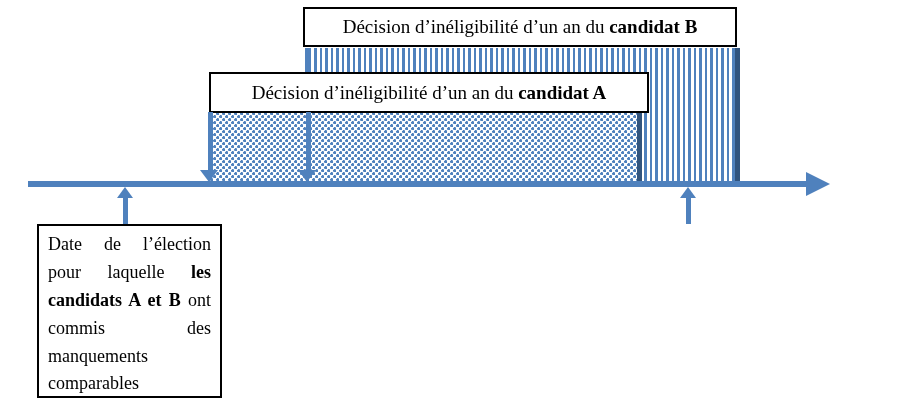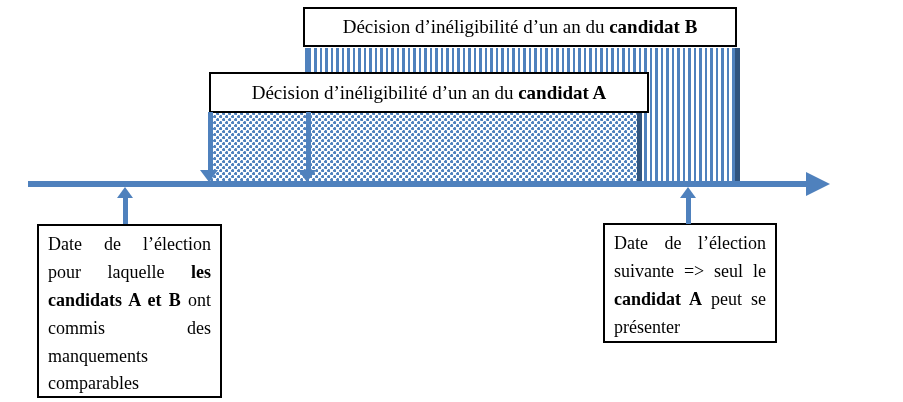--- a/index.html
+++ b/index.html
@@ -100,17 +100,14 @@
   <div id="timeline-head" class="abs"></div>
 
   <div id="arrow-e1-head" class="abs head-up"></div>
   <div id="arrow-e1-stem" class="abs stem"></div>
   <div id="arrow-e2-head" class="abs head-up"></div>
   <div id="arrow-e2-stem" class="abs stem"></div>
 
   <div id="note-left" class="abs note-box">
     <span><span>Date de l’élection pour laquelle </span><b>les candidats A et B</b><span> ont commis des manquements comparables</span></span>
   </div>
-  <div id="note-right" class="abs note-box">
-    <span><span>Date de l’élection suivante =&gt; seul le </span><b>candidat A</b><span> peut se présenter</span></span>
-  </div>
 
 </div>
 
 </body></html>

